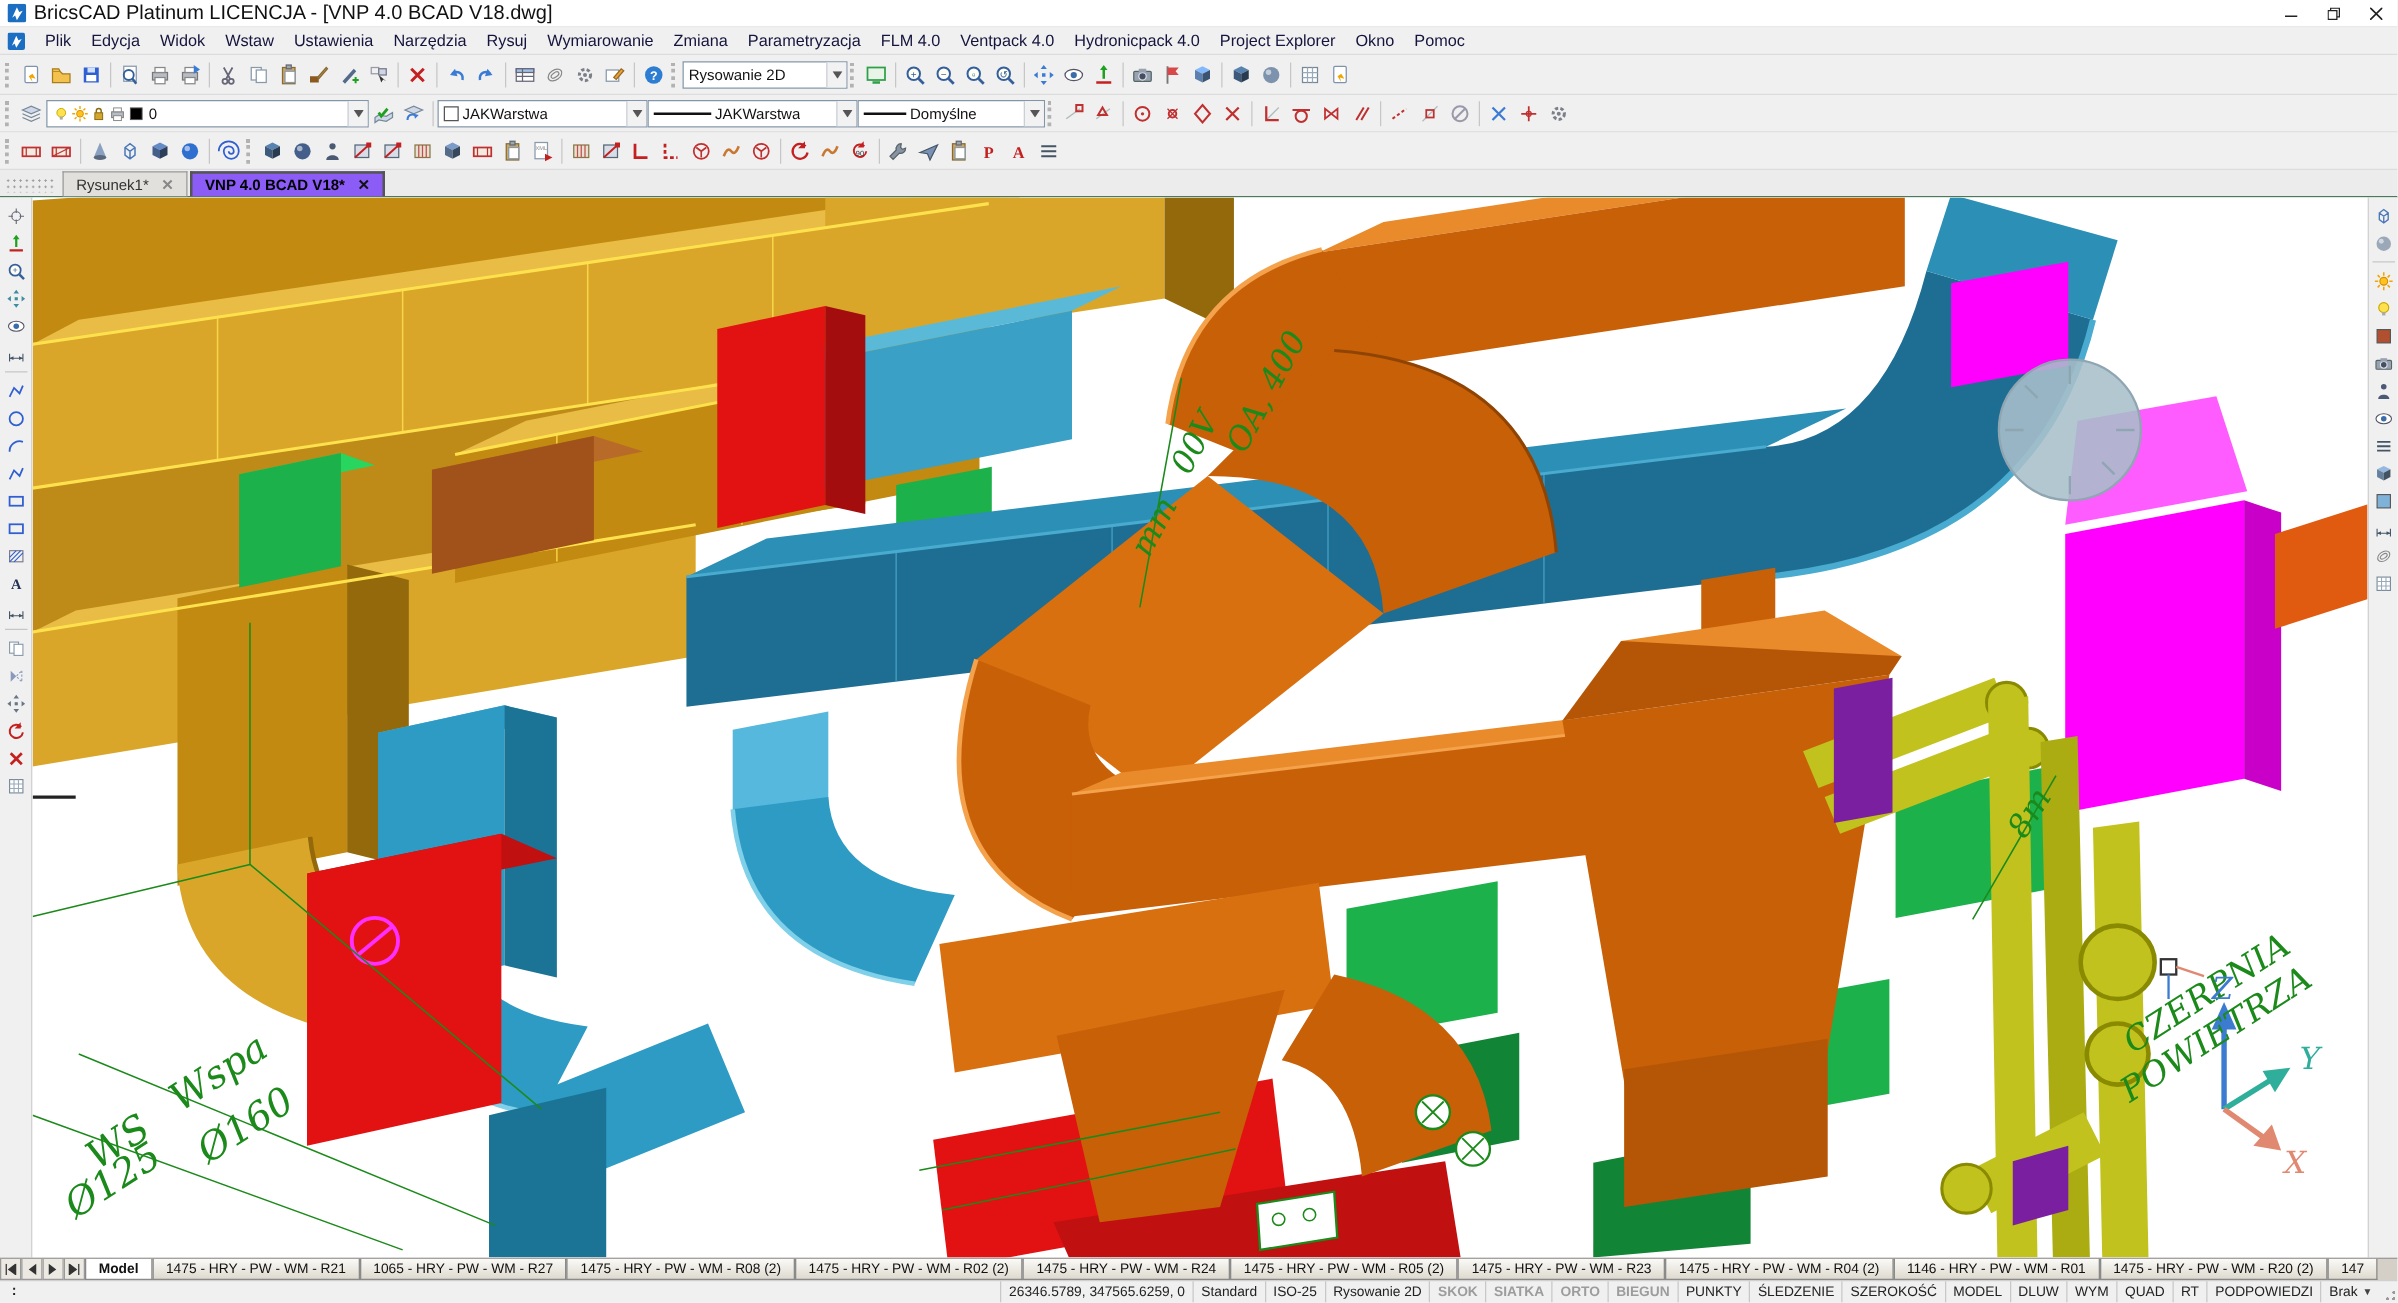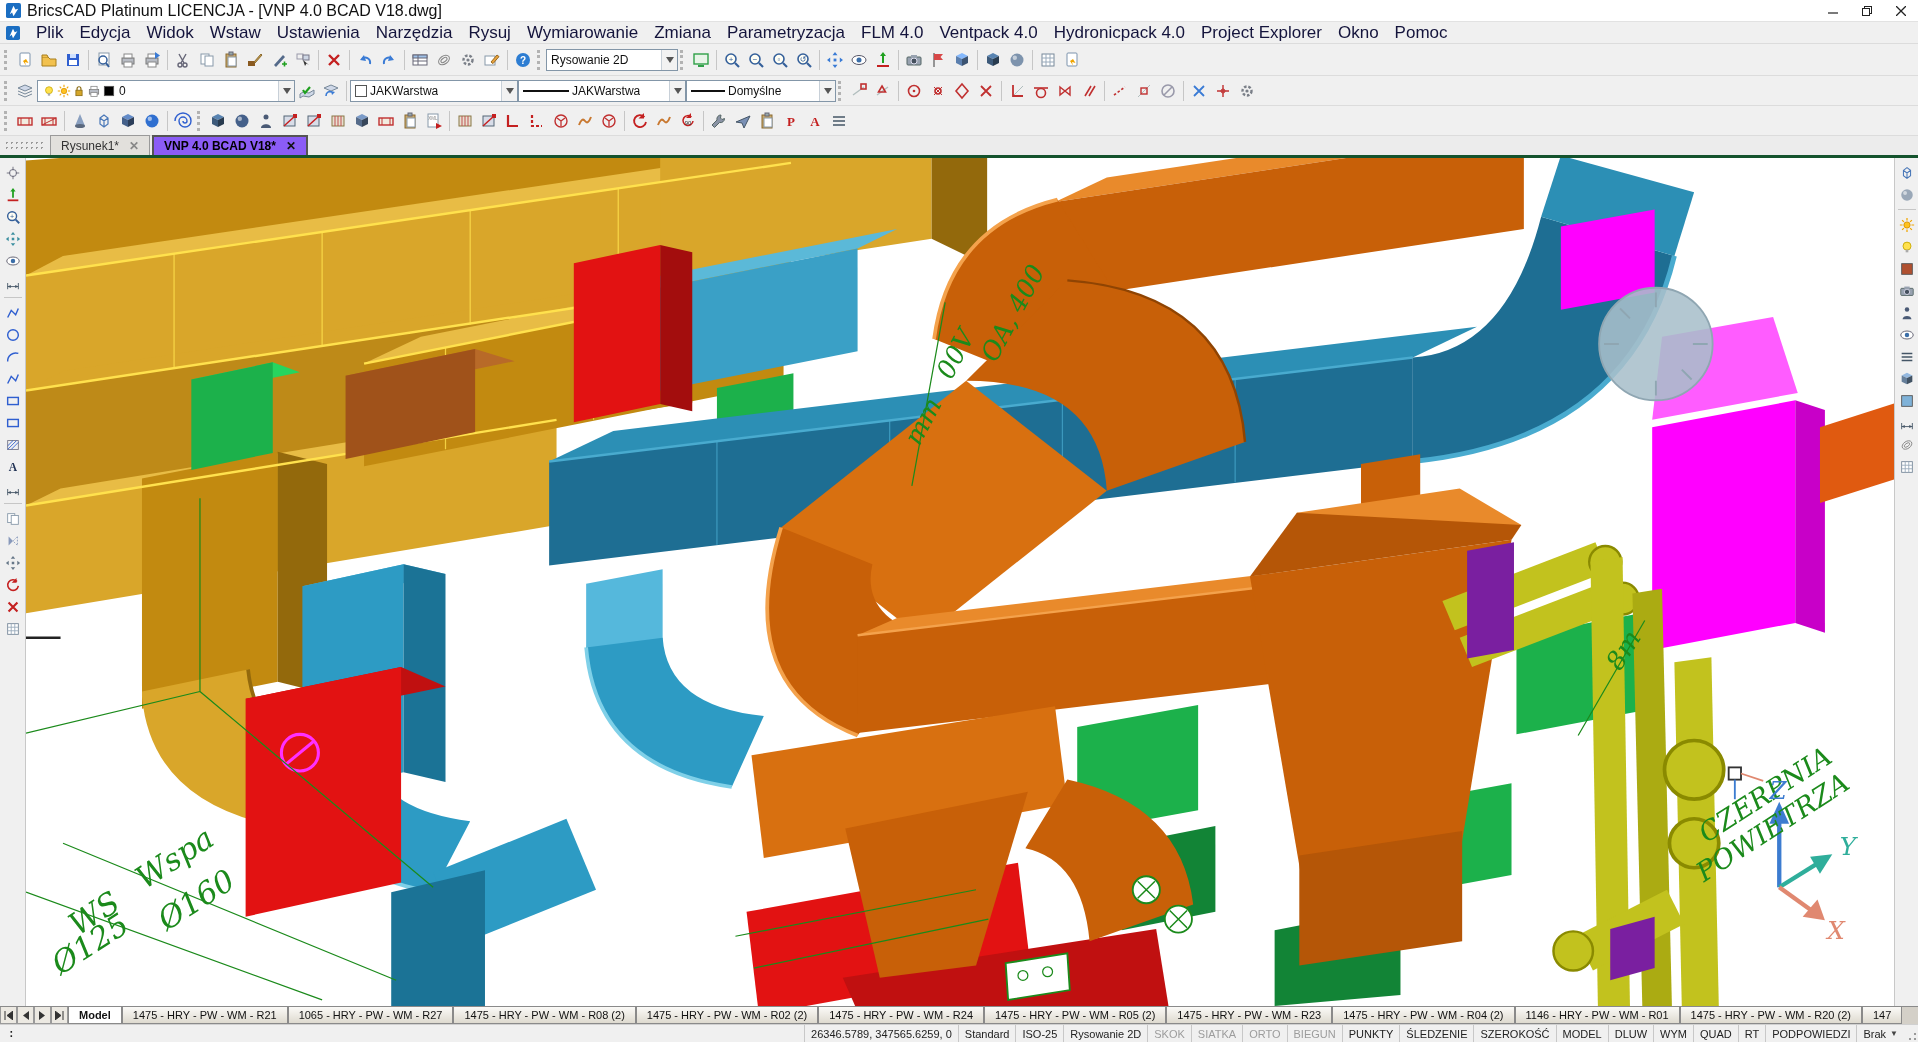--- a/index.html
+++ b/index.html
@@ -4,36 +4,36 @@
 <style>
   * { margin:0; padding:0; box-sizing:border-box; }
   html,body { width:1918px; height:1042px; overflow:hidden; font-family:"Liberation Sans", sans-serif; background:#f0f0f0; }
   .titlebar { height:22px; background:#ffffff; display:flex; align-items:center; padding-left:6px; border-bottom:1px solid #e2e2e2; }
   .titlebar .appico { width:15px; height:15px; margin-right:6px; }
   .titlebar .ttl { font-size:16px; color:#111; }
   .winbtns { margin-left:auto; display:flex; height:100%; }
   .winbtn { width:34px; height:100%; display:flex; align-items:center; justify-content:center; font-size:12px; color:#222; }
   .menubar { height:22px; background:#f0f0f0; display:flex; align-items:center; padding-left:4px; border-bottom:1px solid #dcdcdc; }
   .menubar .mico { width:14px; height:14px; margin:0 8px 0 2px; }
-  .menuitem { font-size:17px; color:#14143c; padding:2px 8px; cursor:default; white-space:nowrap; }
+  .menuitem { font-size:13px; color:#14143c; padding:2px 8px; cursor:default; white-space:nowrap; }
   .toolrow { display:flex; align-items:center; background:#f0f0f0; border-bottom:1px solid #dcdcdc; padding-left:2px; }
   .row1 { height:32px; } .row2 { height:30px; } .row3 { height:30px; }
   .tbtn { width:24px; height:24px; display:flex; align-items:center; justify-content:center; border:1px solid transparent; }
   .tbtn svg { width:18px; height:18px; }
   .sep { width:1px; height:20px; background:#c6c6c6; margin:0 3px; }
   .grip { width:5px; height:20px; border-left:3px dotted #b2b2b2; margin:0 4px 0 2px; }
   .combo { height:22px; background:#fff; border:1px solid #8396a8; display:flex; align-items:center; font-size:12px; color:#111; padding-left:4px; gap:3px; }
   .combo .cval { white-space:nowrap; overflow:hidden; }
   .combo .carr { margin-left:auto; width:16px; height:100%; background:#f2f2f2; border-left:1px solid #c8d0d8; display:flex; align-items:center; justify-content:center; }
   .combo .carr svg { width:8px; height:6px; }
   .combo .cswatch { width:12px; height:12px; border:1px solid #555; }
   .combo .cicons { display:flex; gap:1px; align-items:center; }
   .combo .cicons svg { width:14px; height:14px; }
   .lineglyph { width:46px; height:2px; background:#111; }
-  .doctabs { height:22px; background:#ececec; display:flex; align-items:flex-end; border-bottom:3px solid #14532d; padding-left:2px; }
+  .doctabs { height:22px; background:#ececec; display:flex; align-items:flex-end; border-bottom:1px solid #14532d; padding-left:2px; }
   .tabgrip { width:40px; height:12px; margin:0 6px 3px 2px; background:radial-gradient(circle, #9a9a9a 1px, transparent 1px); background-size:5px 5px; }
   .dtab { display:flex; align-items:center; gap:10px; padding:2px 10px; font-size:12px; border:1px solid #9a9a9a; border-bottom:none; background:#e2e0dc; color:#333; height:20px; }
   .dtab.active { background:#8b5cf6; font-weight:bold; border-color:#555; border-width:2px 2px 0 2px; color:#000; }
   .dtab .x { font-size:12px; color:#888; font-weight:bold; }
   .dtab.active .x { color:#111; }
   .mainarea { display:flex; height:848px; background:#fff; }
   .vstrip { width:26px; background:#f0f0f0; display:flex; flex-direction:column; align-items:center; padding-top:4px; gap:1px; overflow:hidden; }
   .vstrip.left { border-right:1px solid #c8c8c8; }
   .vstrip.right { width:24px; border-left:1px solid #c8c8c8; }
   .vbtn { width:21px; height:21px; display:flex; align-items:center; justify-content:center; }
@@ -43,21 +43,21 @@
   .canvas svg.scene { width:100%; height:100%; display:block; }
   .laytabs { height:18px; background:#d4d0c8; display:flex; align-items:stretch; border-top:1px solid #8a8a8a; overflow:hidden; }
   .navbtn { width:17px; display:flex; align-items:center; justify-content:center; background:#ece9e2; border:1px solid #9a9a9a; border-top:none; }
   .navbtn svg { width:9px; height:9px; }
   .ltab { display:flex; align-items:center; justify-content:center; padding:0 10px; font-size:11px; white-space:nowrap; border:1px solid #8a8a8a; border-top:none; background:linear-gradient(#fbfaf7,#dedacf); color:#111; }
   .ltab.active { background:#fff; font-weight:bold; }
   .statusbar { height:18px; background:#f0f0f0; display:flex; align-items:stretch; font-size:11px; color:#222; border-top:1px solid #d0d0d0; }
   .prompt { padding:0 8px; display:flex; align-items:center; font-family:"Liberation Mono", monospace; font-weight:bold; }
   .sfields { margin-left:auto; display:flex; align-items:stretch;text-align:center; }
   .sfield { display:flex; align-items:center; padding:0 6px; border-left:1px solid #c8c8c8; white-space:nowrap; }
-  .sfield.off { color:#9c9c9c; }
+  .sfield.off { color:#9c9c9c;font-weight:bold; }
   .sfield .dd { margin-left:4px; font-size:8px; color:#444; }
   .sizegrip { width:14px; background:
      radial-gradient(circle at 11px 14px,#999 1.2px,transparent 1.3px),
      radial-gradient(circle at 11px 9px,#999 1.2px,transparent 1.3px),
      radial-gradient(circle at 6px 14px,#999 1.2px,transparent 1.3px); }
 </style>
 </head>
 <body>
 
 <div class="titlebar">

